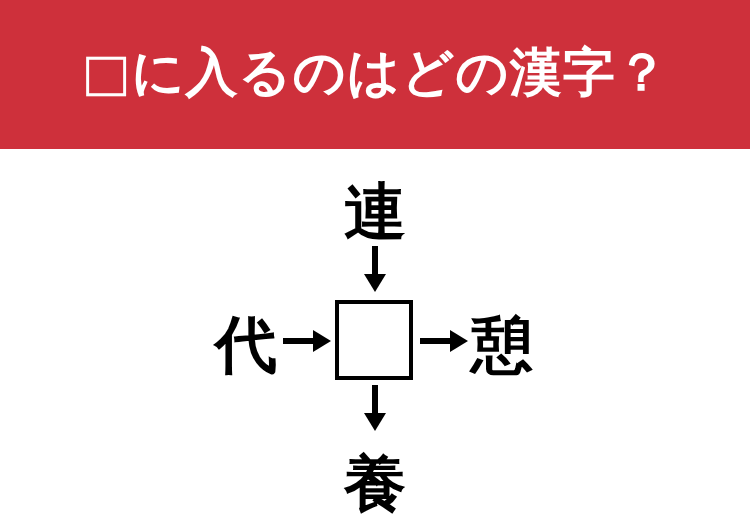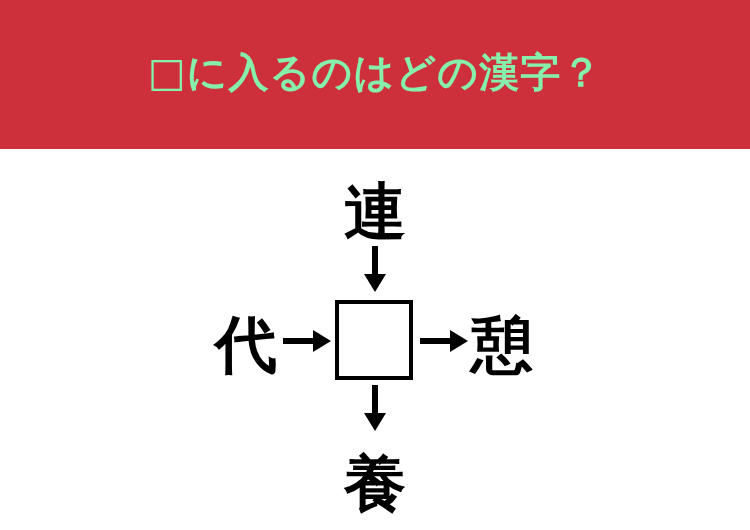--- a/index.html
+++ b/index.html
@@ -6,21 +6,21 @@
     body {
       width: 750px; height: 530px; background: #ffffff; position: relative; overflow: hidden;
       font-family: "DejaVu Sans", sans-serif;
     }
     .header {
       position: absolute; left: 0; top: 0; width: 750px; height: 149px;
       background: #ce303b;
       display: flex; align-items: center; justify-content: center;
     }
     .header-title {
-      color: #86efac; font-size: 40px; font-weight: bold; letter-spacing: 1px;
+      color: #ffffff; font-size: 52px; font-weight: bold; letter-spacing: 1px;
       margin-top: -4px;
     }
     .kanji {
       position: absolute; font-size: 62px; font-weight: bold; color: #000;
       width: 80px; height: 80px; line-height: 80px; text-align: center;
     }
     .k-top { left: 335px; top: 172px; }
     .k-left { left: 206px; top: 305px; }
     .k-right { left: 462px; top: 305px; }
     .k-bottom { left: 335px; top: 444px; }

